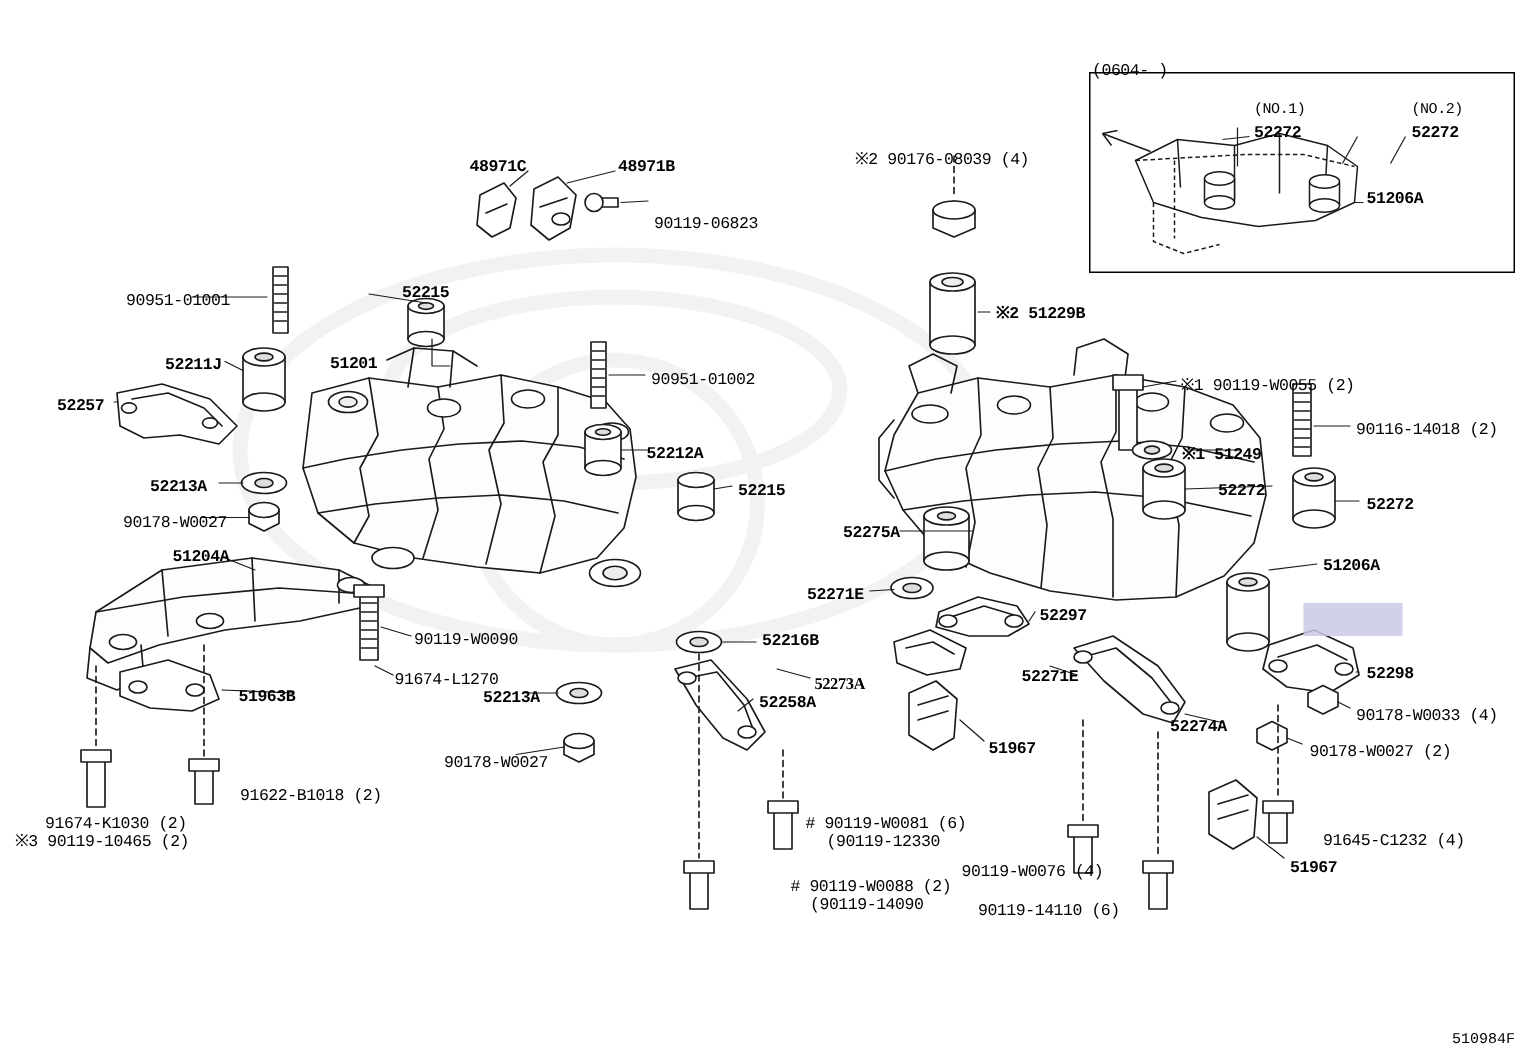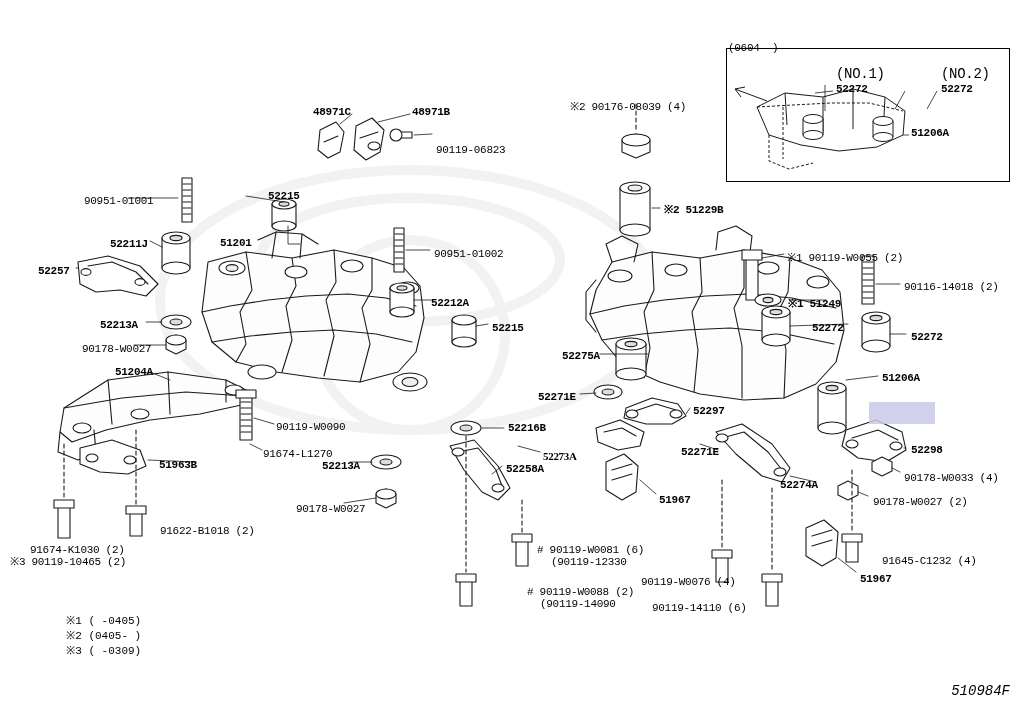--- a/index.html
+++ b/index.html
@@ -18,21 +18,21 @@
   .lbl {
     position: absolute;
     font-family: "Liberation Mono", monospace;
     font-size: 11px;
     color: #000000;
     white-space: nowrap;
     line-height: 12px;
     letter-spacing: -0.3px;
   }
   .lbl.b { font-weight: bold; }
-  .lbl.sm { font-size: 14px; }
+  .lbl.sm { font-size: 10px; }
   .diag-svg {
     position: absolute;
     left: 0;
     top: 0;
     width: 1024px;
     height: 707px;
   }
   .wm {
     position: absolute;
     left: 150px;
@@ -58,23 +58,22 @@
     font-family: "Liberation Mono", monospace;
     font-size: 11px;
     line-height: 15px;
     color: #000;
   }
   #sheet-code {
     position: absolute;
     right: 14px;
     bottom: 8px;
     font-family: "Liberation Mono", monospace;
-    font-size: 14px;
+    font-size: 10px;
     color: #000;
-    font-style: italic;
   }
   .hl {
     position: absolute;
     left: 869px;
     top: 402px;
     width: 66px;
     height: 22px;
     background: #c9c9e8;
     opacity: 0.85;
   }
@@ -512,20 +511,15 @@
   <div class="lbl" style="left:10px; top:556px;">※3 90119-10465 (2)</div>
   <div class="lbl" style="left:537px; top:544px;"># 90119-W0081 (6)</div>
   <div class="lbl" style="left:551px; top:556px;">(90119-12330</div>
   <div class="lbl" style="left:527px; top:586px;"># 90119-W0088 (2)</div>
   <div class="lbl" style="left:540px; top:598px;">(90119-14090</div>
   <div class="lbl" style="left:641px; top:576px;">90119-W0076 (4)</div>
   <div class="lbl" style="left:652px; top:602px;">90119-14110 (6)</div>
   <div class="lbl" style="left:882px; top:555px;">91645-C1232 (4)</div>
   <div class="lbl b" style="left:860px; top:573px;">51967</div>
 
-  <div class="footnotes">
-    <div>※1   (    -0405)</div>
-    <div>※2  (0405-    )</div>
-    <div>※3  (    -0309)</div>
-  </div>
 
   <div id="sheet-code">510984F</div>
 </div>
 
 </body></html>

